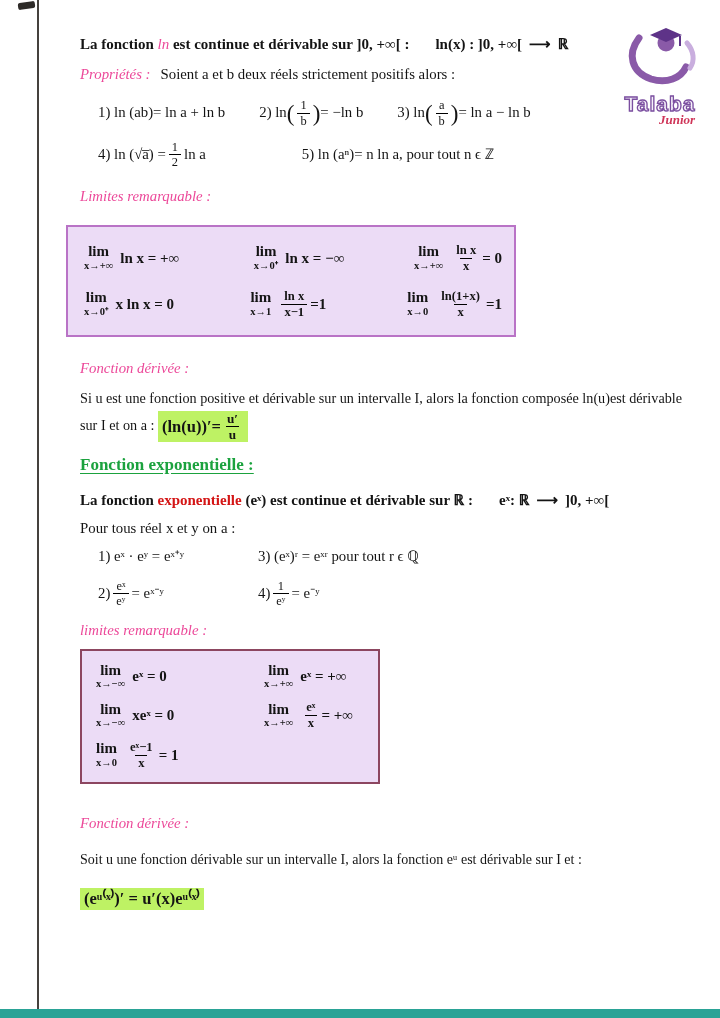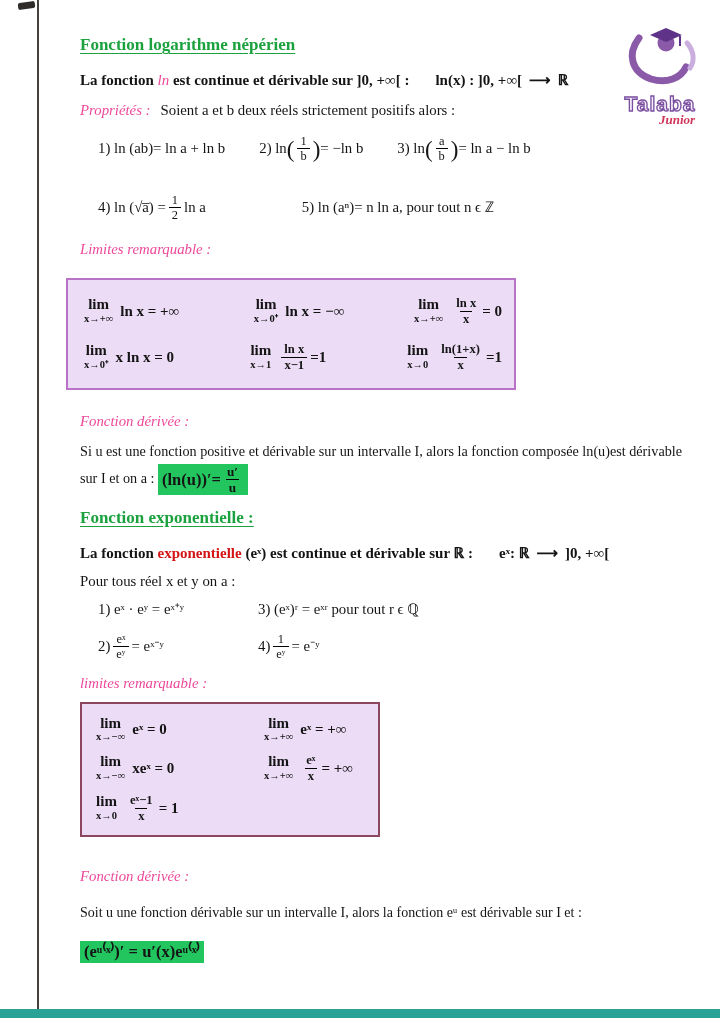--- a/index.html
+++ b/index.html
@@ -39,21 +39,21 @@
   .bold15 { font-weight:bold; font-size:15px; }
   .red-bi { color:#ec4899; font-weight:normal; font-style:italic;margin-top:28px; }
   .red-word { color:#d41515; font-weight:bold; }
   .arrow { font-weight:bold; margin:0 7px; }
   .gap26 { display:inline-block; width:26px; }
   .gap10 { display:inline-block; width:10px; }
 
   .intro { margin-bottom:11px; }
   .props-head { margin-bottom:13px; }
 
-  .props-row { display:flex; align-items:center; padding-left:18px; margin-bottom:29px; }
+  .props-row { display:flex; align-items:center; padding-left:18px; margin-bottom:12px; }
   .prow1 .prop + .prop { margin-left:34px; }
   .prow2 { margin-bottom:18px;gap:40px; }
   .prow2 .prop + .prop { margin-left:56px; }
   .prop { display:inline-flex; align-items:center; white-space:nowrap; }
 
   .frac { display:inline-flex; flex-direction:column; align-items:center; vertical-align:middle; margin:0 3px; font-size:0.84em; line-height:1.15; text-align:center; }
   .frac .num { padding:0 3px; }
   .frac .den { border-top:1px solid #000; padding:0 3px; }
   .paren { font-size:23px; font-weight:400; line-height:0.8; position:relative; top:1px; }
 
@@ -67,21 +67,21 @@
   .lcell { display:inline-flex; align-items:center; font-weight:bold; font-size:15px; white-space:nowrap; }
   .w1 { width:178px; } .w2 { width:168px; } .w3 { flex:1; }
   .ew1 { width:168px; }
   .lim { display:inline-flex; flex-direction:column; align-items:center; margin-right:7px; }
   .lim .lw { font-weight:bold; font-size:15px; line-height:1.05; }
   .lim .ls { font-weight:bold; font-size:10.5px; line-height:1.15; }
   .lbody { font-weight:bold; }
 
   .deriv-label { margin-bottom:8px; }
   .deriv-para { margin-bottom:12px; line-height:1.65; font-size:14.2px; }
-  .hl { background:#22c55e; font-weight:bold; display:inline-flex; align-items:center; padding:0 4px; font-size:16.5px; vertical-align:middle; }
+  .hl { background:#bef264; font-weight:bold; display:inline-flex; align-items:center; padding:0 4px; font-size:16.5px; vertical-align:middle; }
   .hl .frac { font-size:0.8em; }
 
   .exp-intro { margin-bottom:9px; }
   .exp-props-label { margin-bottom:5px; }
   .exp-props-intro { margin-bottom:8px; }
   .erow { display:flex; align-items:flex-start; padding-left:18px; margin-bottom:12px; }
   .ecol1 { width:160px; }
   .exp-limits-label { margin-bottom:8px; }
   .deriv-label2 { margin-bottom:17px; }
   .exp-deriv-text { margin-bottom:17px; font-size:14px; }
@@ -100,23 +100,20 @@
     <circle cx="47" cy="17" r="8.5" fill="#8a5aa8"></circle>
     <path d="M31 9 L 47 2 L 63 9 L 47 16 Z" fill="#5e3388"></path>
     <path d="M61 10 L 61 20" stroke="#5e3388" stroke-width="2"></path>
   </svg>
   <div class="logo-name">Talaba</div>
   <div class="logo-sub">Junior</div>
 </div>
 
 <div class="content">
 
-  <div class="green-title">
-    <span class="gt">Fonction logarithme népérien</span>
-  </div>
 
   <div class="intro bold15">
     <span>La fonction </span><span class="red-bi">ln</span><span> est continue et dérivable sur ]0, +∞[ :</span><span class="gap26"></span><span>ln(x) : ]0, +∞[</span><span class="arrow">⟶</span><span>ℝ</span>
   </div>
 
   <div class="props-head">
     <span class="red-bi">Propriétés :</span><span class="gap10"></span><span>Soient a et b deux réels strictement positifs alors :</span>
   </div>
 
   <div class="props-row prow1">

